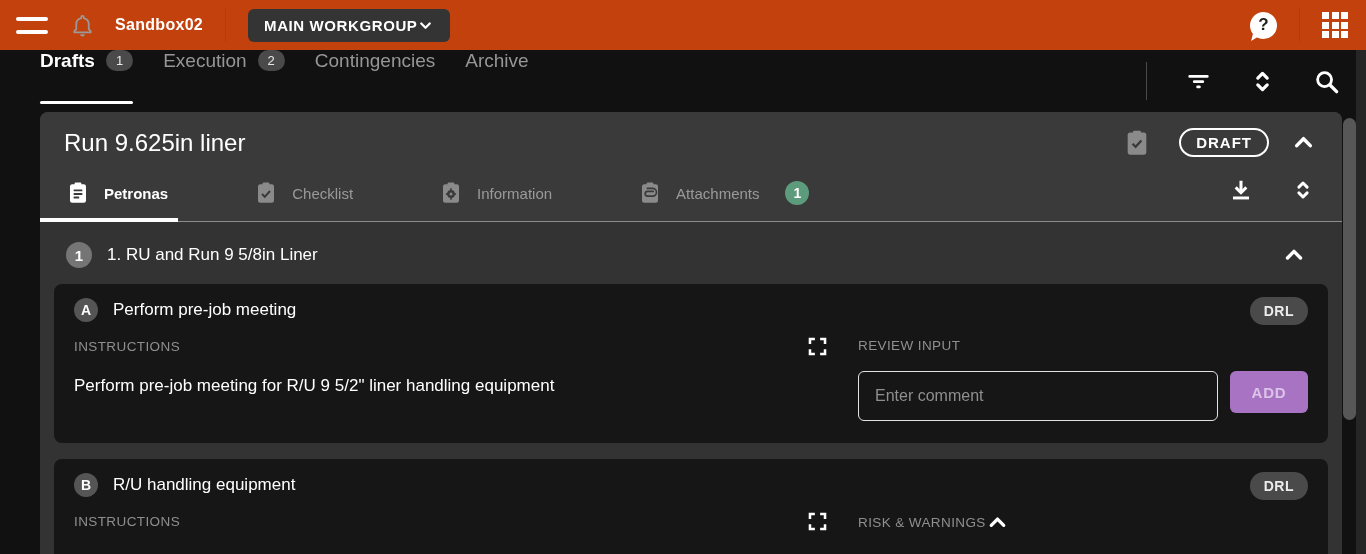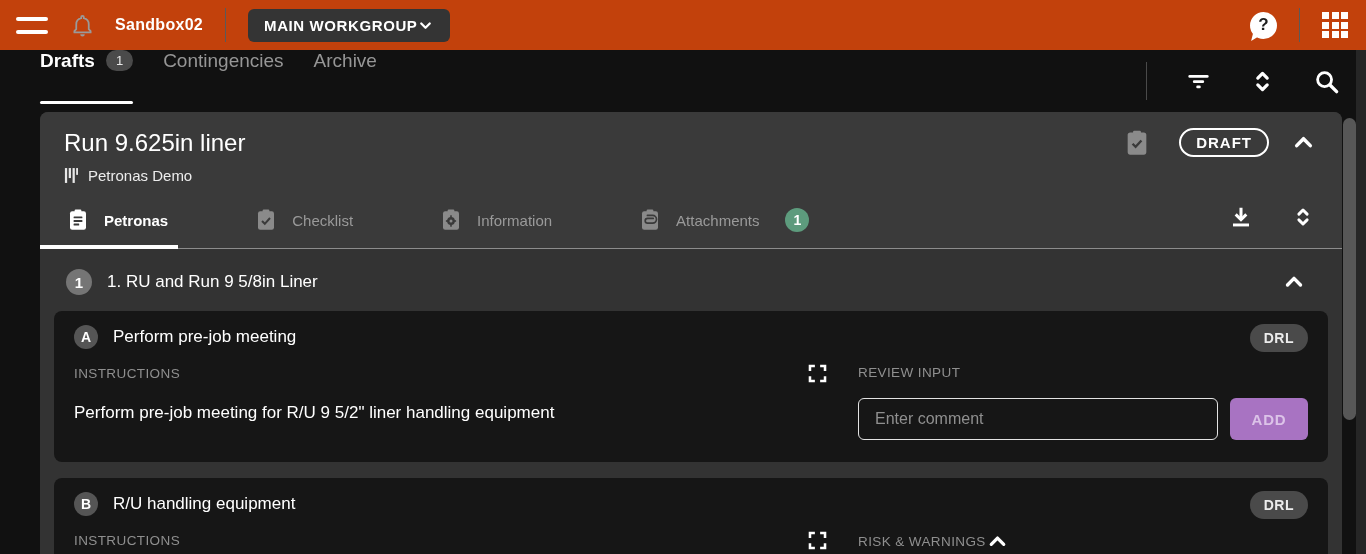--- a/index.html
+++ b/index.html
@@ -79,21 +79,21 @@
   .task-grid{display:grid;grid-template-columns:1fr 450px;column-gap:30px;}
   .t-title-row{display:flex;align-items:center;gap:15px;}
   .t-circle{width:24px;height:24px;border-radius:50%;background:#555;color:#fff;font-size:14px;
     font-weight:bold;display:flex;align-items:center;justify-content:center;flex:none;}
   .t-title{font-size:17px;}
   .t-label-row{display:flex;align-items:center;justify-content:space-between;margin-top:14px;}
   .t-label{font-size:13.5px;letter-spacing:.4px;color:#8f8f8f;}
   .t-instr{margin-top:18px;font-size:17px;line-height:1.3;}
   .r-label{margin-top:40px;}
   .input-row{display:flex;gap:12px;margin-top:18px;}
-  .comment-input{flex:1;height:42px;background:transparent;border:1px solid #e3e3e3;border-radius:6px;
+  .comment-input{flex:1;height:50px;background:transparent;border:1px solid #e3e3e3;border-radius:6px;
     color:#fff;font-size:16px;padding:0 16px;font-family:inherit;outline:none;}
   .comment-input::placeholder{color:#8f8f8f;}
   .add-btn{width:78px;height:42px;background:#a873c2;color:#dcc3e8;border:none;border-radius:6px;
     font-size:15px;font-weight:bold;letter-spacing:.8px;font-family:inherit;cursor:pointer;}
   .drl-badge{position:absolute;top:13px;right:20px;background:#4a4a4a;color:#ececec;font-size:14px;
     font-weight:bold;border-radius:15px;padding:7px 14px;letter-spacing:.5px;line-height:1;}
   .risk-row{display:flex;align-items:center;justify-content:flex-start;margin-top:38px;}
   .fs-icon{display:flex;cursor:pointer;}
 
   
@@ -138,20 +138,24 @@
       <i></i>
       <i></i>
       <i></i>
   </div>
 </header>
 
 <nav class="main-tabs">
   <div class="mtab active">
     <span>Drafts</span>
     <span class="badge">1</span>
+  </div>
+  <div class="mtab">
+    <span>Execution</span>
+    <span class="badge">2</span>
   </div>
   <div class="mtab">
     <span>Contingencies</span>
   </div>
   <div class="mtab">
     <span>Archive</span>
   </div>
   <div class="mtab-actions">
     <span class="v-div"></span>
     <span class="ic">
@@ -191,33 +195,20 @@
             <path d="M8.2 12.6l2.6 2.6 5-5.4" fill="none" stroke="#3a3a3a" stroke-width="2"></path>
           </svg>
       </span>
       <span class="draft-badge">DRAFT</span>
       <span class="hdr-chev">
         <svg width="25" height="25" viewBox="0 0 24 24">
             <path d="M5.5 15l6.5-6.6 6.5 6.6" fill="none" stroke="#fff" stroke-width="3.4" stroke-linecap="round" stroke-linejoin="round"></path>
           </svg>
       </span>
     </div>
-    <div class="subtitle-row">
-      <span style="display:flex;">
-        <svg width="15" height="17" viewBox="0 0 14 16">
-            <g fill="#e8e8e8">
-              <rect x="0.8" y="1" width="2.1" height="14"></rect>
-              <rect x="4.4" y="1" width="2.1" height="9.4"></rect>
-              <rect x="8" y="1" width="2.1" height="14"></rect>
-              <rect x="11.4" y="1" width="1.7" height="6.4"></rect>
-            </g>
-          </svg>
-      </span>
-      <span>Petronas Demo</span>
-    </div>
 
     <div class="inner-tabs">
       <div class="itab active">
         <span style="display:flex;">
           <svg width="24" height="24" viewBox="0 0 24 24">
               <rect x="4" y="3.2" width="16" height="18.6" rx="2.2" fill="currentColor"></rect>
               <rect x="8.6" y="1.6" width="6.8" height="3.4" rx="1.1" fill="currentColor"></rect>
               <g fill="#3a3a3a">
                 <rect x="7.6" y="8.4" width="8.8" height="1.9" rx=".5"></rect>
                 <rect x="7.6" y="12" width="8.8" height="1.9" rx=".5"></rect>

